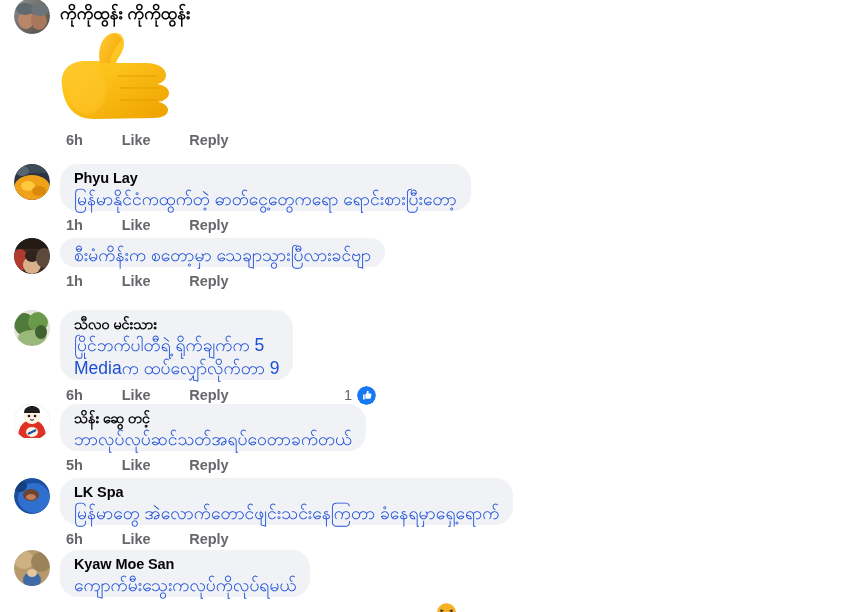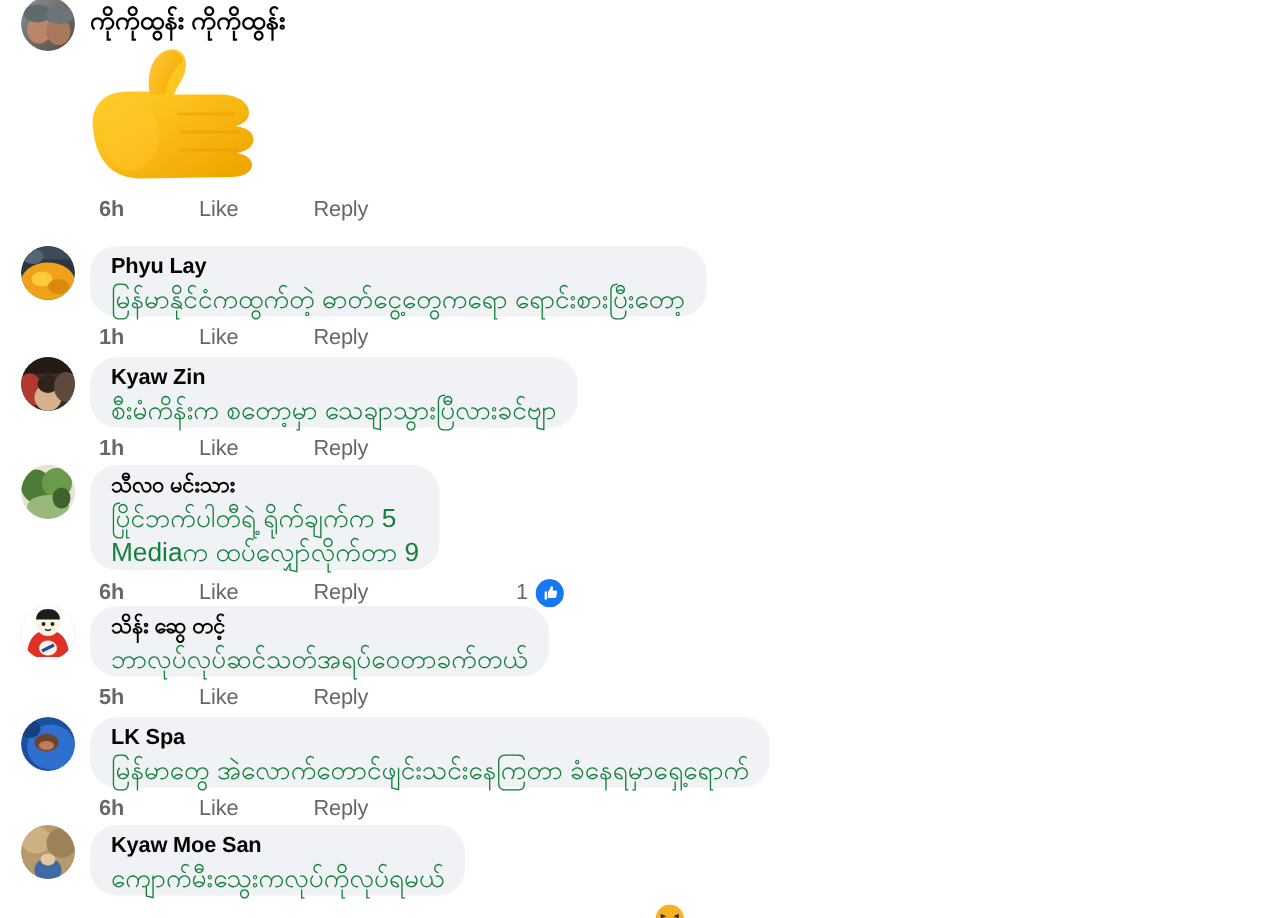--- a/index.html
+++ b/index.html
@@ -59,42 +59,42 @@
     font-weight: bold;
     line-height: 1.22;
     letter-spacing: -0.1px;
     color: #050505;
     white-space: nowrap;
   }
 
   .msg {
     font-size: 17px;
     line-height: 1.32;
-    color: #15803d;
+    color: #1d4ed8;
     white-space: pre-wrap;
   }
   .msg-lg { font-size: 17.5px; }
 
   
   .actions {
     display: flex;
     align-items: center;
     margin-top: 6px;
     padding-left: 6px;
     font-size: 14.5px;
     font-weight: bold;
     color: #65676b;
     letter-spacing: -0.1px;
     gap: 24px;
   }
   .actions .time { color: #65676b; font-weight: bold; }
   .actions .act {
-    margin-left: 26px;
+    margin-left: 15px;
     color: #65676b;
-    font-weight: normal;
+    font-weight: bold;
     cursor: pointer;
   }
 
   
   .reaction {
     display: flex;
     align-items: center;
     gap: 5px;
     font-size: 14px;
     font-weight: normal;
@@ -229,21 +229,20 @@
           <rect x="0" y="0" width="36" height="11" fill="#241a16"></rect>
           <ellipse cx="6" cy="22" rx="8" ry="11" fill="#b03a2e"></ellipse>
           <ellipse cx="18" cy="27" rx="9" ry="9" fill="#d9b08c"></ellipse>
           <ellipse cx="18" cy="18" rx="7" ry="6" fill="#30231d"></ellipse>
           <ellipse cx="30" cy="20" rx="8" ry="10" fill="#5d4a3c"></ellipse>
         </g>
       </svg>
     </div>
     <div class="body-col">
       <div class="bubble">
-        <div class="author">Kyaw Zin</div>
         <div class="msg msg-lg">စီးမံကိန်းက စတော့မှာ သေချာသွားပြီလားခင်ဗျာ</div>
       </div>
       <div class="actions">
         <span class="time">1h</span>
         <span class="act">Like</span>
         <span class="act">Reply</span>
       </div>
     </div>
   </div>
 

